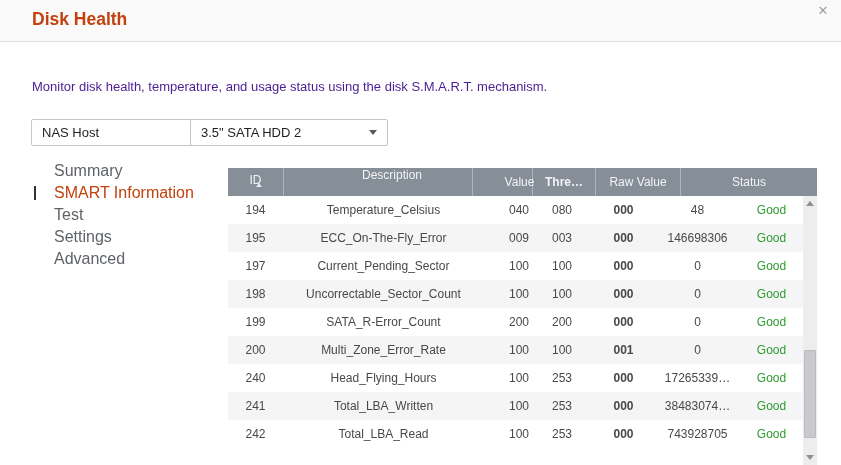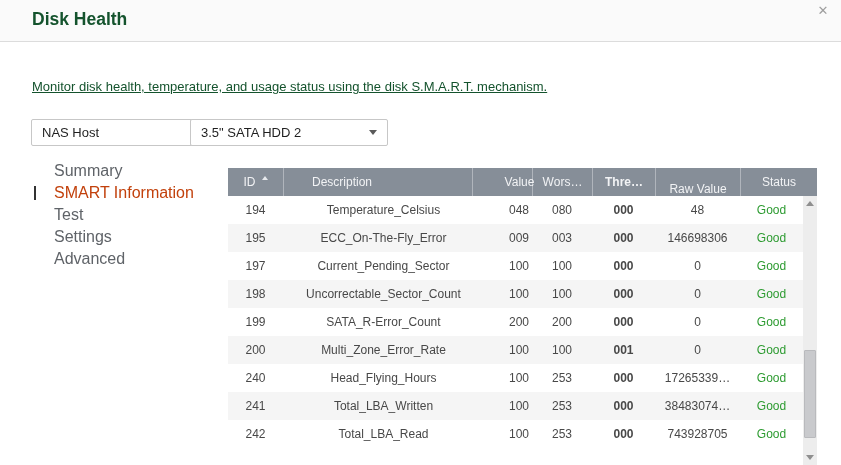--- a/index.html
+++ b/index.html
@@ -13,32 +13,32 @@
   }
 
   
   .titlebar {
     position:absolute; top:0; left:0; right:0; height:42px;
     background:#fafafa;
     border-bottom:1px solid #dcdcdc;
   }
   .title {
     position:absolute; left:32px; top:9px;
-    font-size:17.5px; font-weight:bold; color:#14532d;
+    font-size:17.5px; font-weight:bold; color:#c2410c;
   }
   .close-btn {
     position:absolute; right:8px; top:1px;
     width:20px; height:20px; line-height:20px; text-align:center;
     font-size:13px; color:#9e9e9e; cursor:pointer;
   }
 
   
   .description {
     position:absolute; left:32px; top:79px;
-    font-size:13px; color:#14532d;text-decoration:underline;
+    font-size:13px; color:#4c1d95;
   }
 
   
   .select {
     position:absolute; top:119px; height:27px;
     border:1px solid #c7c7c7; border-radius:2px; background:#fff;
     font-size:13px; color:#1f1f1f;
     display:flex; align-items:center; justify-content:space-between;
     padding:0 10px; cursor:pointer;
   }
@@ -69,31 +69,31 @@
     position:absolute; left:228px; top:168px;
     width:589px; height:297px; font-size:12px;
   }
   .thead {
     display:flex; height:28px;
     background:var(--header-bg, #868E98);
     color:#f2f3f5;
   }
   .th {
     display:flex; align-items:center; justify-content:center;
-    cursor:pointer; position:relative;
+    cursor:pointer; position:relative;flex-direction:column;
   }
   .th + .th { border-left:1px solid rgba(255,255,255,0.35); }
   .th-desc { justify-content:flex-start; padding-left:28px; }
 
   .w-id    { width:55px;  }
   .w-desc  { width:189px; }
   .w-val   { width:60px;padding-left:34px;  }
   .w-worst { width:60px;  }
   .w-thre  { width:63px;font-weight:bold;  }
-  .w-raw   { width:85px;align-items:flex-end;  }
+  .w-raw   { width:85px;  }
   .w-status{ width:63px;  }
   .w-status-h { flex:1; }
 
   .sort-up {
     width:0; height:0; margin-left:6px; transform:translateY(-4px);
     border-left:3.5px solid transparent; border-right:3.5px solid transparent;
     border-bottom:4.5px solid #e8eaed;
   }
 
   .tbody { width:575px; }
@@ -173,39 +173,36 @@
     <div class="th w-id">
       <span>ID</span>
       <span class="sort-up"></span>
     </div>
     <div class="th th-desc w-desc">
       <span>Description</span>
     </div>
     <div class="th w-val">
       <span>Value</span>
     </div>
-    <div class="th w-worst">
-      <span>Wors…</span>
-    </div>
     <div class="th w-thre">
       <span>Thre…</span>
     </div>
     <div class="th w-raw">
       <span>Raw Value</span>
     </div>
     <div class="th w-status-h">
       <span>Status</span>
     </div>
   </div>
 
   <div class="tbody">
       <div class="tr">
     <div class="td w-id c-id">194</div>
     <div class="td w-desc c-desc">Temperature_Celsius</div>
-    <div class="td w-val">048</div>
+    <div class="td w-val">040</div>
     <div class="td w-worst">080</div>
     <div class="td w-thre">000</div>
     <div class="td w-raw">48</div>
     <div class="td w-status c-status">Good</div>
   </div>
       <div class="tr alt">
     <div class="td w-id c-id">195</div>
     <div class="td w-desc c-desc">ECC_On-The-Fly_Error</div>
     <div class="td w-val">009</div>
     <div class="td w-worst">003</div>

